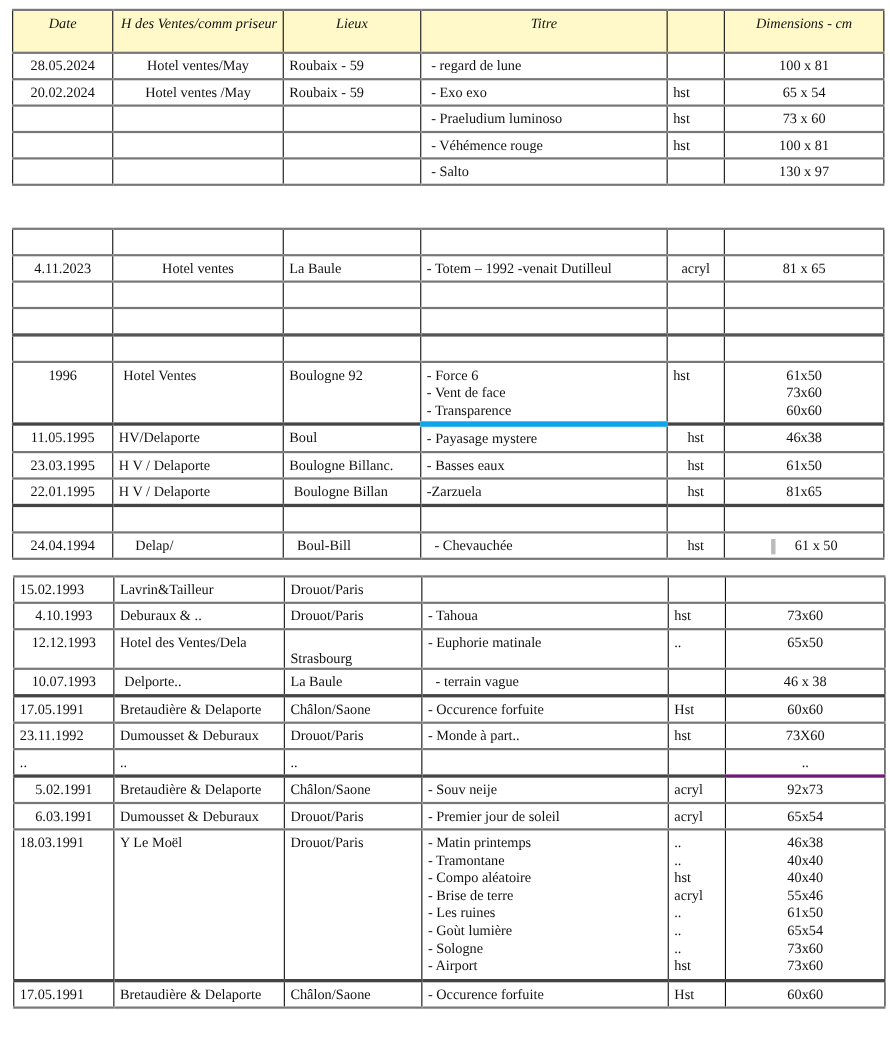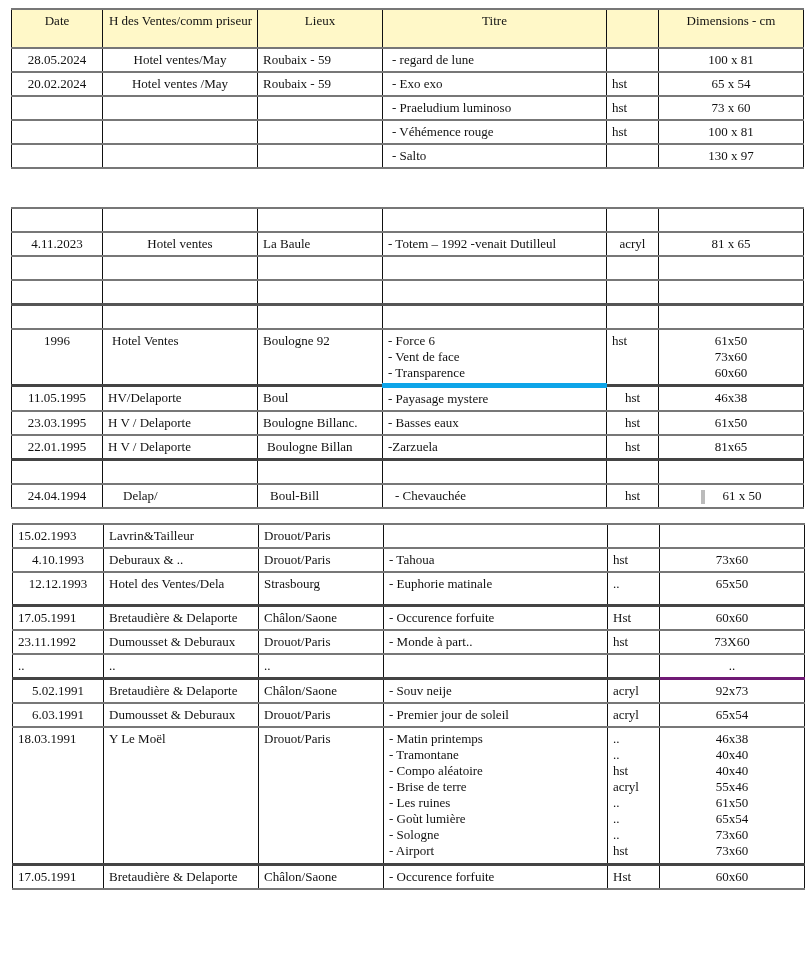--- a/index.html
+++ b/index.html
@@ -20,21 +20,21 @@
   th.c, td.c { text-align: center; }
   .t1 { left: 11px; top: 8px; width: 792px; }
   .t2 { left: 11px; top: 207px; width: 792px; }
   .t3 { left: 12px; top: 523px; width: 792px; }
   col.w-date { width: 91px; }
   col.w-house { width: 155px; }
   col.w-place { width: 125px; }
   col.w-title { width: 224px; }
   col.w-tech { width: 52px; }
   col.w-dim { width: 145px; }
-  tr.hdr th { height: 34px; }
+  tr.hdr th { height: 34px; font-style: italic; }
   tr.r td { height: 19px; padding-top: 3px; }
   tr.mr td { padding-top: 3px; padding-bottom: 2px; }
   .stack div { line-height: 16px; }
   .ind2 { padding-left: 9px; }
   .ind3 { padding-left: 12px; }
   .marker {
     display: inline-block; width: 4px; height: 14px; background: #bbb;
     vertical-align: middle; margin-right: 18px;
   }
 </style>
@@ -233,24 +233,32 @@
     <td class="c">4.10.1993</td>
     <td>Deburaux &amp; ..</td>
     <td>Drouot/Paris</td>
     <td>- Tahoua</td>
     <td>hst</td>
     <td class="c">73x60</td>
   </tr>
   <tr>
     <td class="c" style="height:28px;padding-top:3px">12.12.1993</td>
     <td style="padding-top:3px">Hotel des Ventes/Dela</td>
-    <td style="padding-top:3px">Strasbourg</td>
+    <td style="padding-top:18px">Strasbourg</td>
     <td style="padding-top:3px">- Euphorie matinale</td>
     <td style="padding-top:3px">..</td>
     <td class="c" style="padding-top:3px">65x50</td>
+  </tr>
+  <tr class="r">
+    <td class="c">10.07.1993</td>
+    <td class="ind2">Delporte..</td>
+    <td>La Baule</td>
+    <td class="ind3">- terrain vague</td>
+    <td></td>
+    <td class="c">46 x 38</td>
   </tr>
   <tr class="r">
     <td style="border-top:3px solid #444">17.05.1991</td>
     <td style="border-top:3px solid #444">Bretaudière &amp; Delaporte</td>
     <td style="border-top:3px solid #444">Châlon/Saone</td>
     <td style="border-top:3px solid #444">- Occurence forfuite</td>
     <td style="border-top:3px solid #444">Hst</td>
     <td class="c" style="border-top:3px solid #444">60x60</td>
   </tr>
   <tr class="r">

